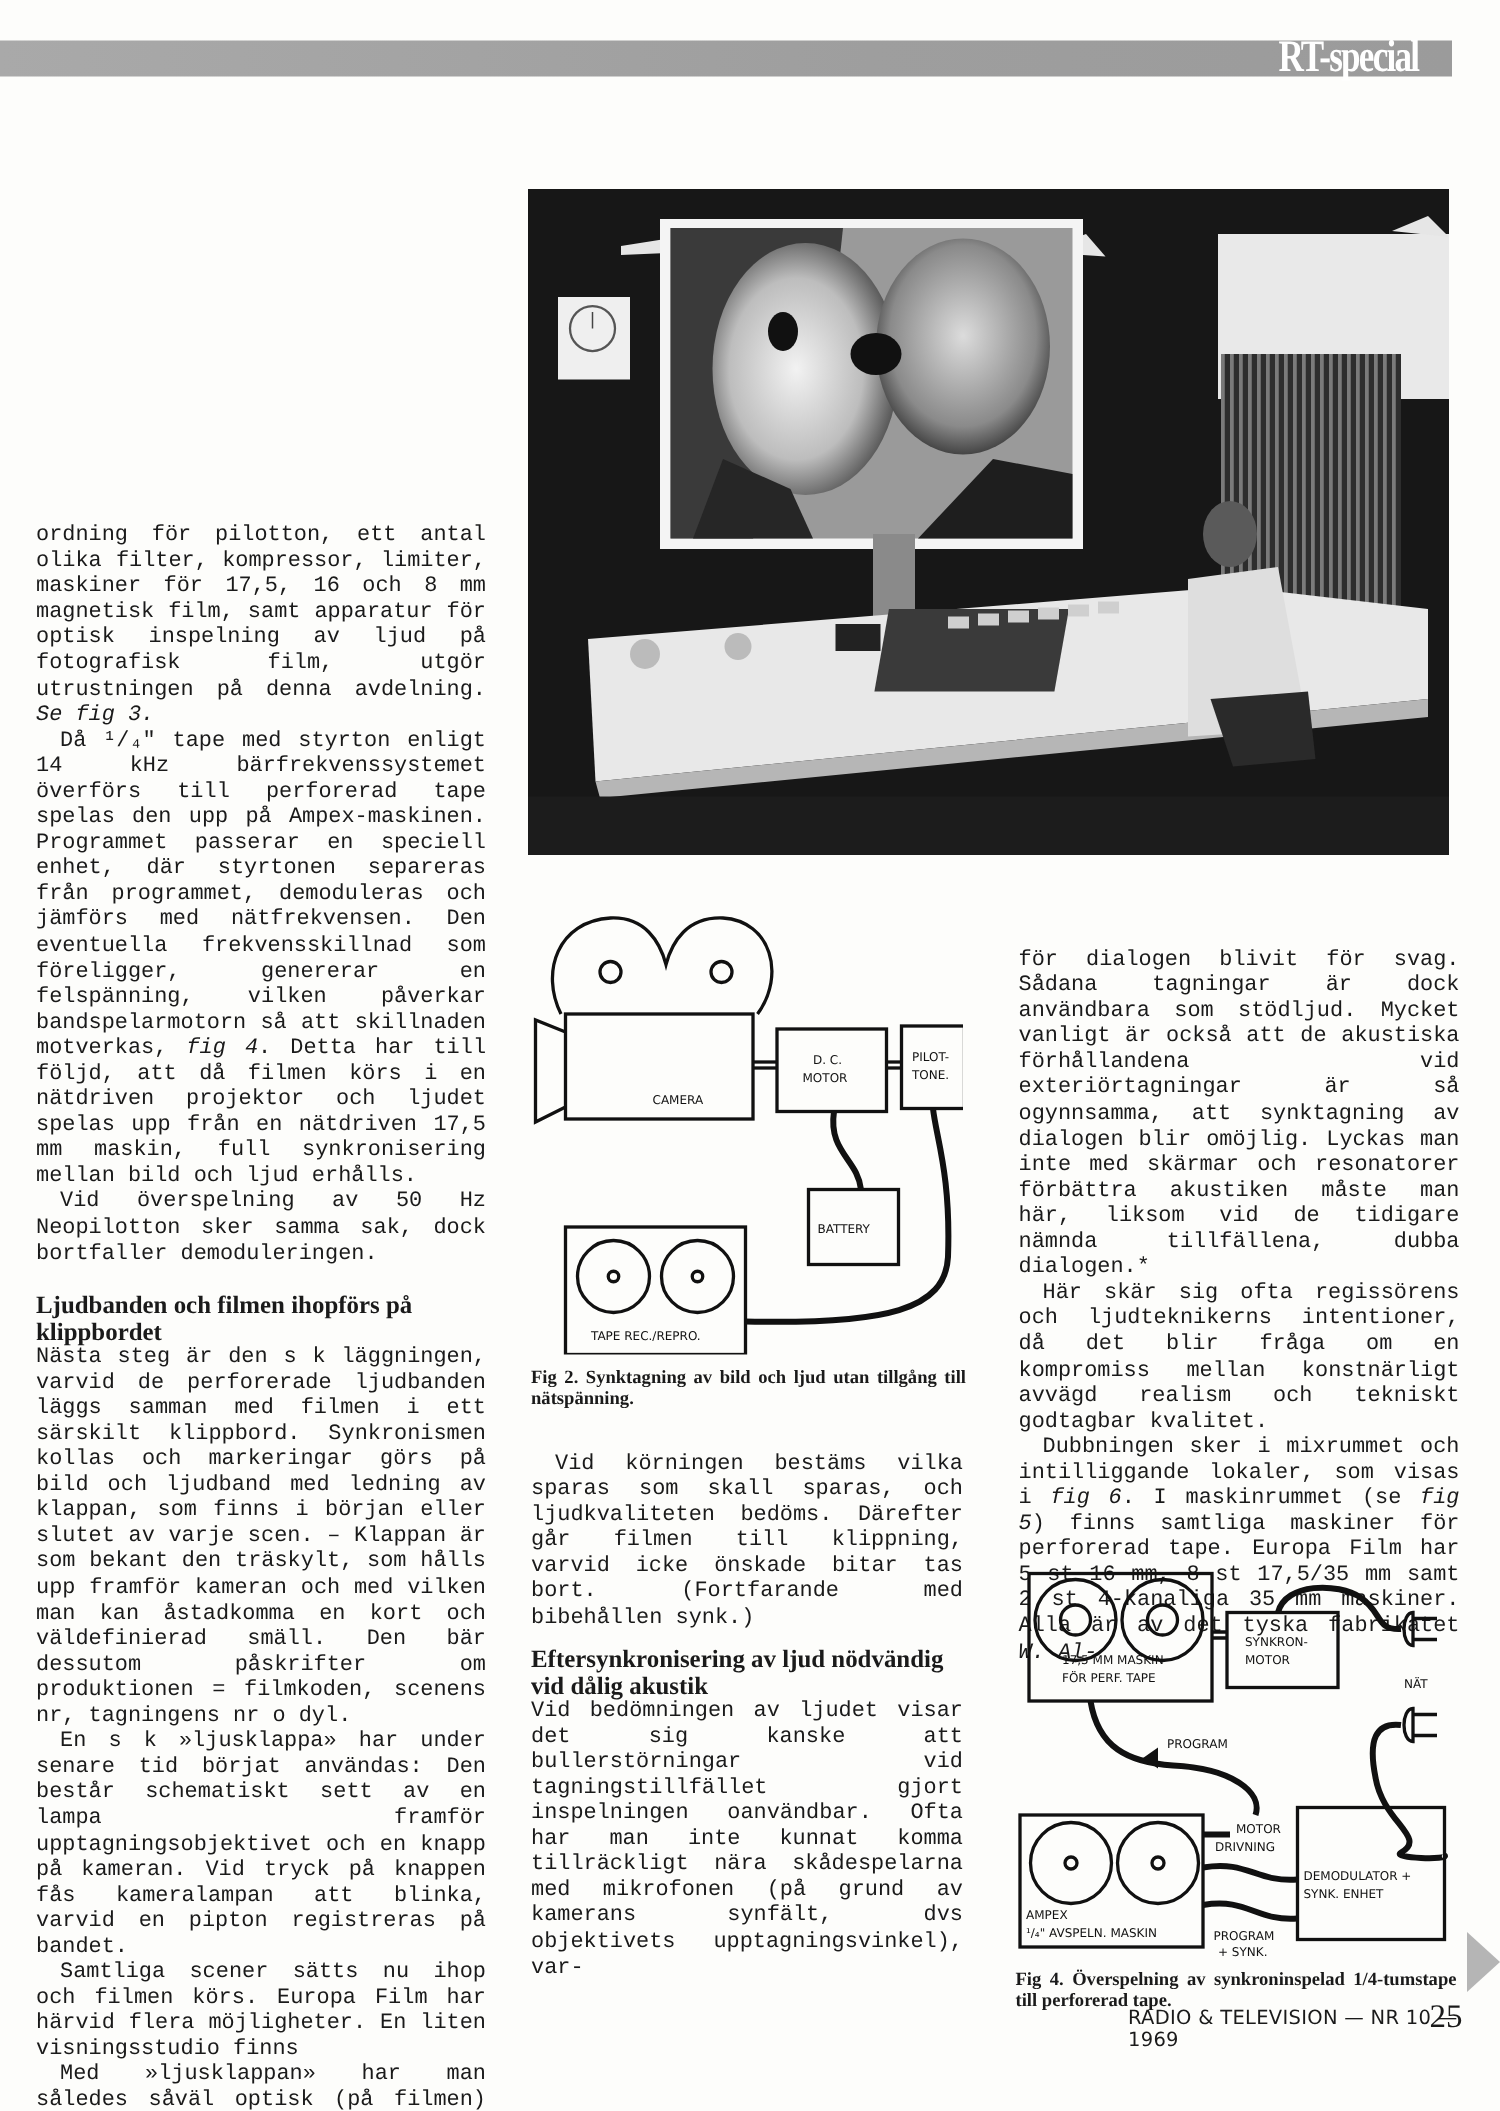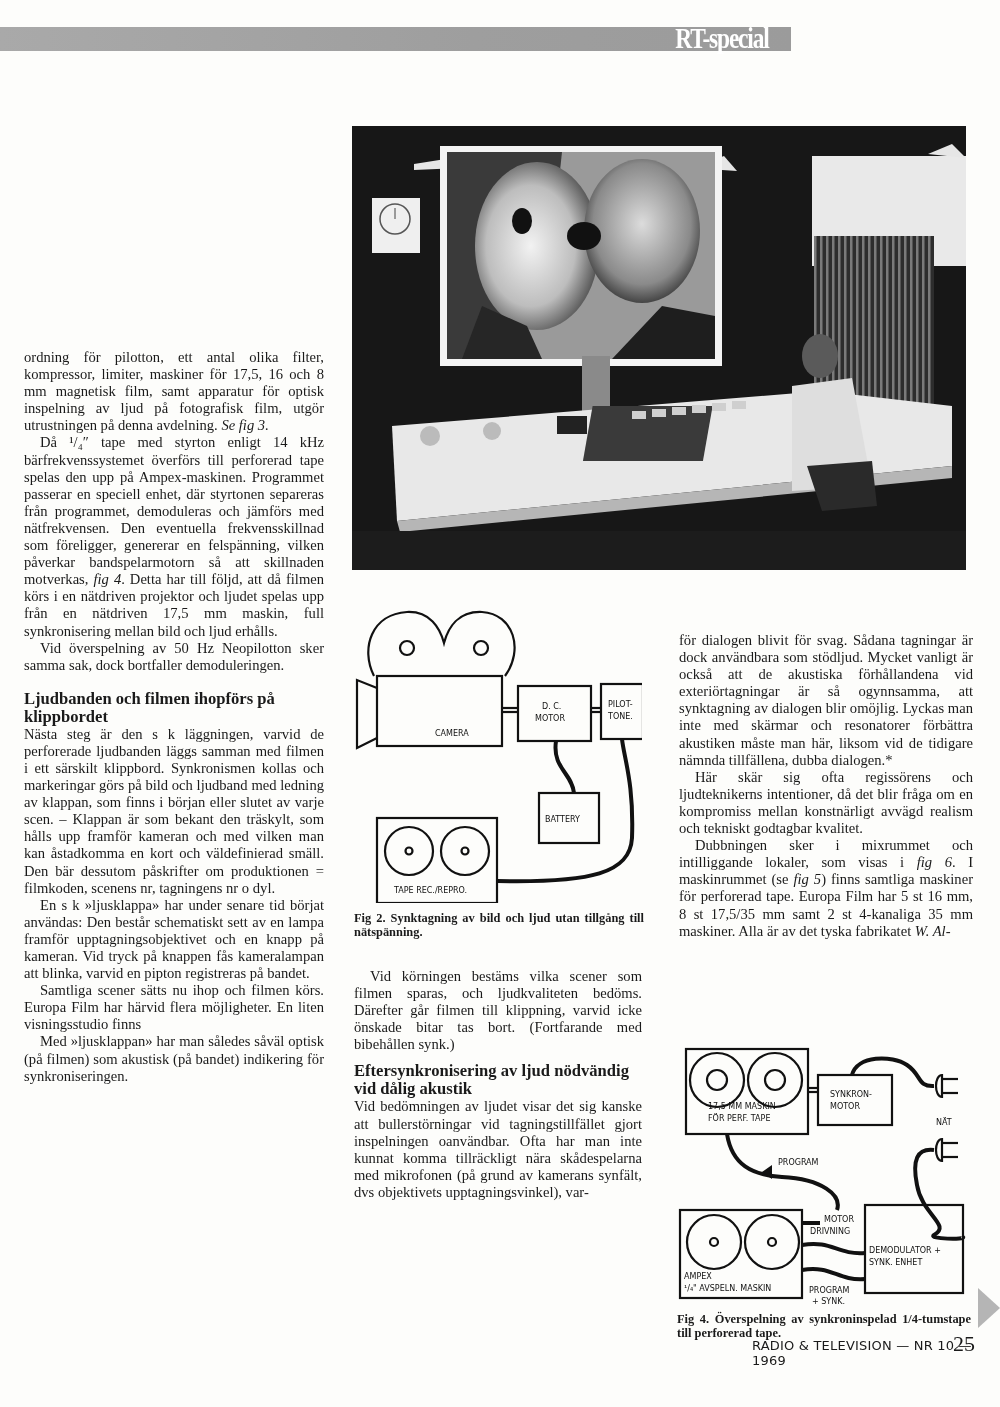--- a/index.html
+++ b/index.html
@@ -2,33 +2,33 @@
 <html><head>
   <meta charset="utf-8">
   <style>
     html, body { margin: 0; padding: 0; }
     body {
       width: 1000px; height: 1407px; position: relative; overflow: hidden;
       background: #fdfdfb; color: #1a1a1a;
       font-family: "Liberation Serif", "DejaVu Serif", serif;
     }
     .banner {
-      position: absolute; left: 0; top: 27px; width: 791px; height: 24px;
+      position: absolute; left: 0; top: 27px; width: 968px; height: 24px;
       background: linear-gradient(90deg, #a9a9a9, #9e9e9e 60%, #9b9b9b);
       text-decoration: underline;
     }
     .banner-label {
       position: absolute; right: 22px; top: -6px;
       font-family: "Liberation Serif", serif; font-weight: bold;
       font-size: 30px; letter-spacing: -1.5px; color: #ffffff;
       transform: scaleX(0.78); transform-origin: right center;
       line-height: 34px;
     }
     .col { position: absolute; font-size: 14.6px; line-height: 17.1px; text-align: justify; }
-    .col p { margin: 0; text-indent: 16px; }
+    .col p { margin: 0; text-indent: 16px; font-family: Liberation Mono, monospace; }
     .col p.noindent { text-indent: 0; }
     .col1 { left: 24px; top: 349px; width: 300px; }
     .col2 { left: 354px; top: 968px; width: 288px; }
     .col3 { left: 679px; top: 598px; width: 294px; margin-top: 34px; }
     h2.sub {
       margin: 0 0 0 0; font-size: 16.6px; line-height: 18px; font-weight: bold;
       font-family: "Liberation Serif", serif; text-align: left;
     }
     em { font-style: italic; }
     .photo {
@@ -170,21 +170,21 @@
   <text class="diag-label" x="190" y="101">D. C.</text>
   <text class="diag-label" x="183" y="113">MOTOR</text>
   <text class="diag-label" x="256" y="99">PILOT-</text>
   <text class="diag-label" x="256" y="111">TONE.</text>
   <text class="diag-label" x="193" y="214">BATTERY</text>
   <text class="diag-label" x="42" y="285">TAPE REC./REPRO.</text>
 </svg>
 <div class="fig-caption cap2">Fig 2. Synktagning av bild och ljud utan tillgång till nätspänning.</div>
 
 <div class="col col2">
-  <p>Vid körningen bestäms vilka scener som filmen sparas, och ljudkvaliteten bedöms. Därefter går filmen till klippning, varvid icke önskade bitar tas bort. (Fortfarande med bibehållen synk.)</p>
+  <p>Vid körningen bestäms vilka sparas som skall sparas, och ljudkvaliteten bedöms. Därefter går filmen till klippning, varvid icke önskade bitar tas bort. (Fortfarande med bibehållen synk.)</p>
   <h2 class="sub" style="margin-top:9px;">Eftersynkronisering av ljud nödvändig vid dålig akustik</h2>
   <p class="noindent">Vid bedömningen av ljudet visar det sig kanske att bullerstörningar vid tagningstillfället gjort inspelningen oanvändbar. Ofta har man inte kunnat komma tillräckligt nära skådespelarna med mikrofonen (på grund av kamerans synfält, dvs objektivets upptagningsvinkel), var-</p>
 </div>
 
 <div class="col col3">
   <p class="noindent">för dialogen blivit för svag. Sådana tagningar är dock användbara som stödljud. Mycket vanligt är också att de akustiska förhållandena vid exteriörtagningar är så ogynnsamma, att synktagning av dialogen blir omöjlig. Lyckas man inte med skärmar och resonatorer förbättra akustiken måste man här, liksom vid de tidigare nämnda tillfällena, dubba dialogen.*</p>
   <p>Här skär sig ofta regissörens och ljudteknikerns intentioner, då det blir fråga om en kompromiss mellan konstnärligt avvägd realism och tekniskt godtagbar kvalitet.</p>
   <p><span>Dubbningen sker i mixrummet och intilliggande lokaler, som visas i </span><em>fig 6</em><span>. I maskinrummet (se </span><em>fig 5</em><span>) finns samtliga maskiner för perforerad tape. Europa Film har 5 st 16 mm, 8 st 17,5/35 mm samt 2 st 4-kanaliga 35 mm maskiner. Alla är av det tyska fabrikatet </span><em>W. Al-</em></p>
 </div>
 

